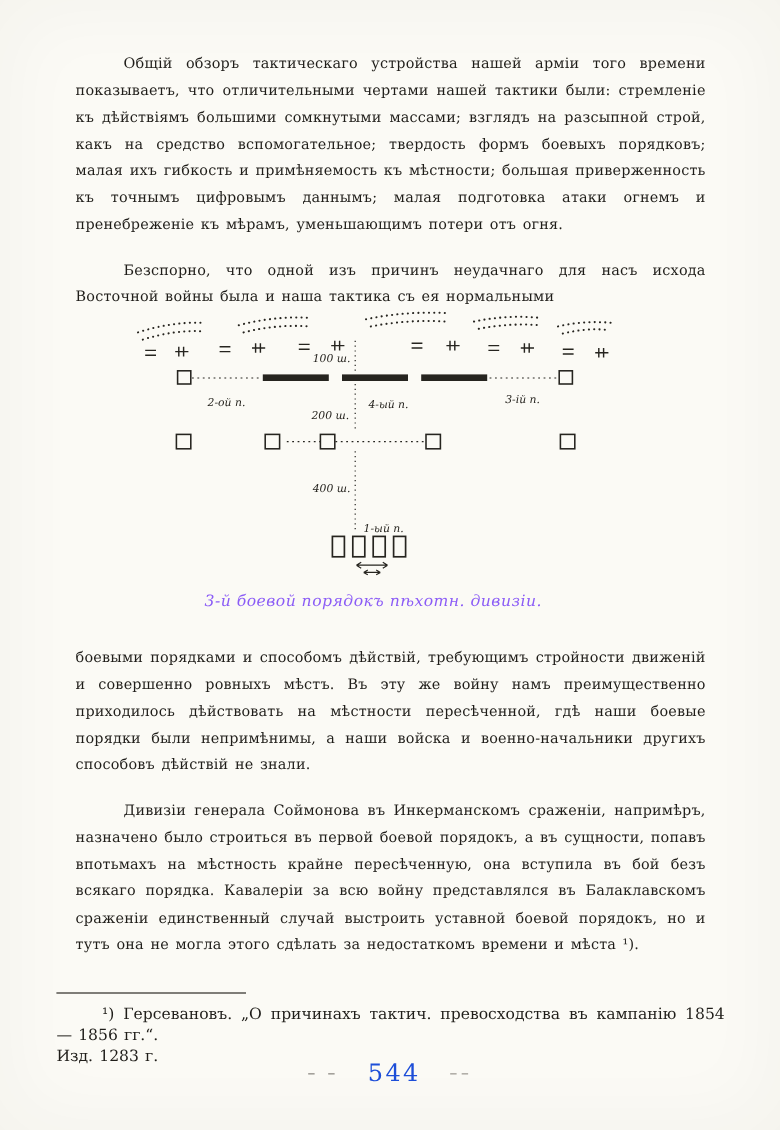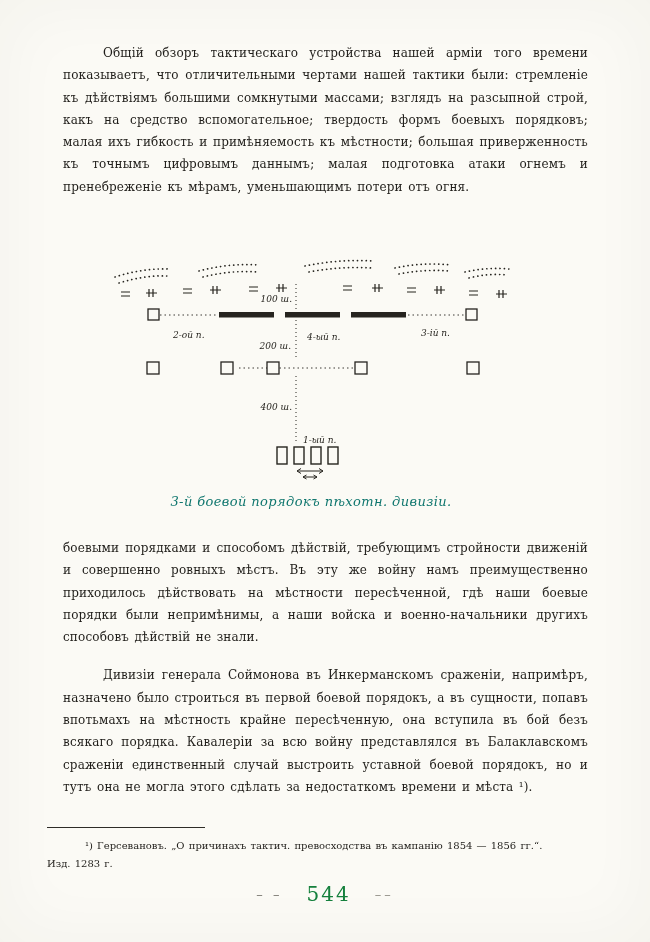--- a/index.html
+++ b/index.html
@@ -44,36 +44,36 @@
     font-family: "DejaVu Serif", "Liberation Serif", serif;
     font-style: italic;
     font-size: 9px;
     fill: #26241f;
   }
   figcaption.caption {
     margin-top: 6px;
     font-style: italic;
     font-size: 13px;
     letter-spacing: 0.4px;
-    color: #0f766e;
+    color: #8b5cf6;
   }
   .footnote-rule {
     position: absolute;
     top: 827px; left: 47px;
     width: 158px; height: 0;
     border-top: 1.5px solid #2e2c27;
   }
   .footnote {
     position: absolute;
     top: 837px; left: 47px;
     width: 557px;
   }
   .footnote p {
     margin: 0;
-    font-size: 10px;
+    font-size: 13px;
     line-height: 17.6px;
     text-align: justify;
     word-spacing: 1px;
   }
   .footnote p.fn-indent { text-indent: 38px; }
   .page-number-row {
     position: absolute;
     top: 882px; left: 0;
     width: 650px;
     display: flex;
@@ -83,30 +83,31 @@
   }
   .marks {
     font-size: 13px;
     color: #76736c;
     letter-spacing: 3px;
   }
   .marks.right { color: #8d8a82; }
   .page-number {
     font-size: 20px;
     letter-spacing: 2px;
-    color: #15803d;
+    color: #1d4ed8;
   }
 </style>
 </head>
 <body>
 
 <div class="page">
 
   <div class="text-block top">
     <p class="body indent">Общій обзоръ тактическаго устройства нашей арміи того времени показываетъ, что отличительными чертами нашей тактики были: стремленіе къ дѣйствіямъ большими сомкнутыми массами; взглядъ на разсыпной строй, какъ на средство вспомогательное; твердость формъ боевыхъ порядковъ; малая ихъ гибкость и примѣняемость къ мѣстности; большая приверженность къ точнымъ цифровымъ даннымъ; малая подготовка атаки огнемъ и пренебреженіе къ мѣрамъ, уменьшающимъ потери отъ огня.</p>
+    <p class="body indent">Безспорно, что одной изъ причинъ неудачнаго для насъ исхода Восточной войны была и наша тактика съ ея нормальными</p>
   </div>
 
   <figure class="figure">
     <svg class="diagram" viewBox="0 0 440 232" width="440" height="232">
 
       <g fill="none" stroke="#26241f" stroke-width="1.7" stroke-linecap="round" stroke-dasharray="0.1 4.3">
         <path d="M24,21 Q52,12 78,13"></path>
         <path d="M28,27 Q54,19 76,20"></path>
         <path d="M108,15 Q138,7 168,9"></path>
         <path d="M112,21 Q140,14 166,16"></path>

